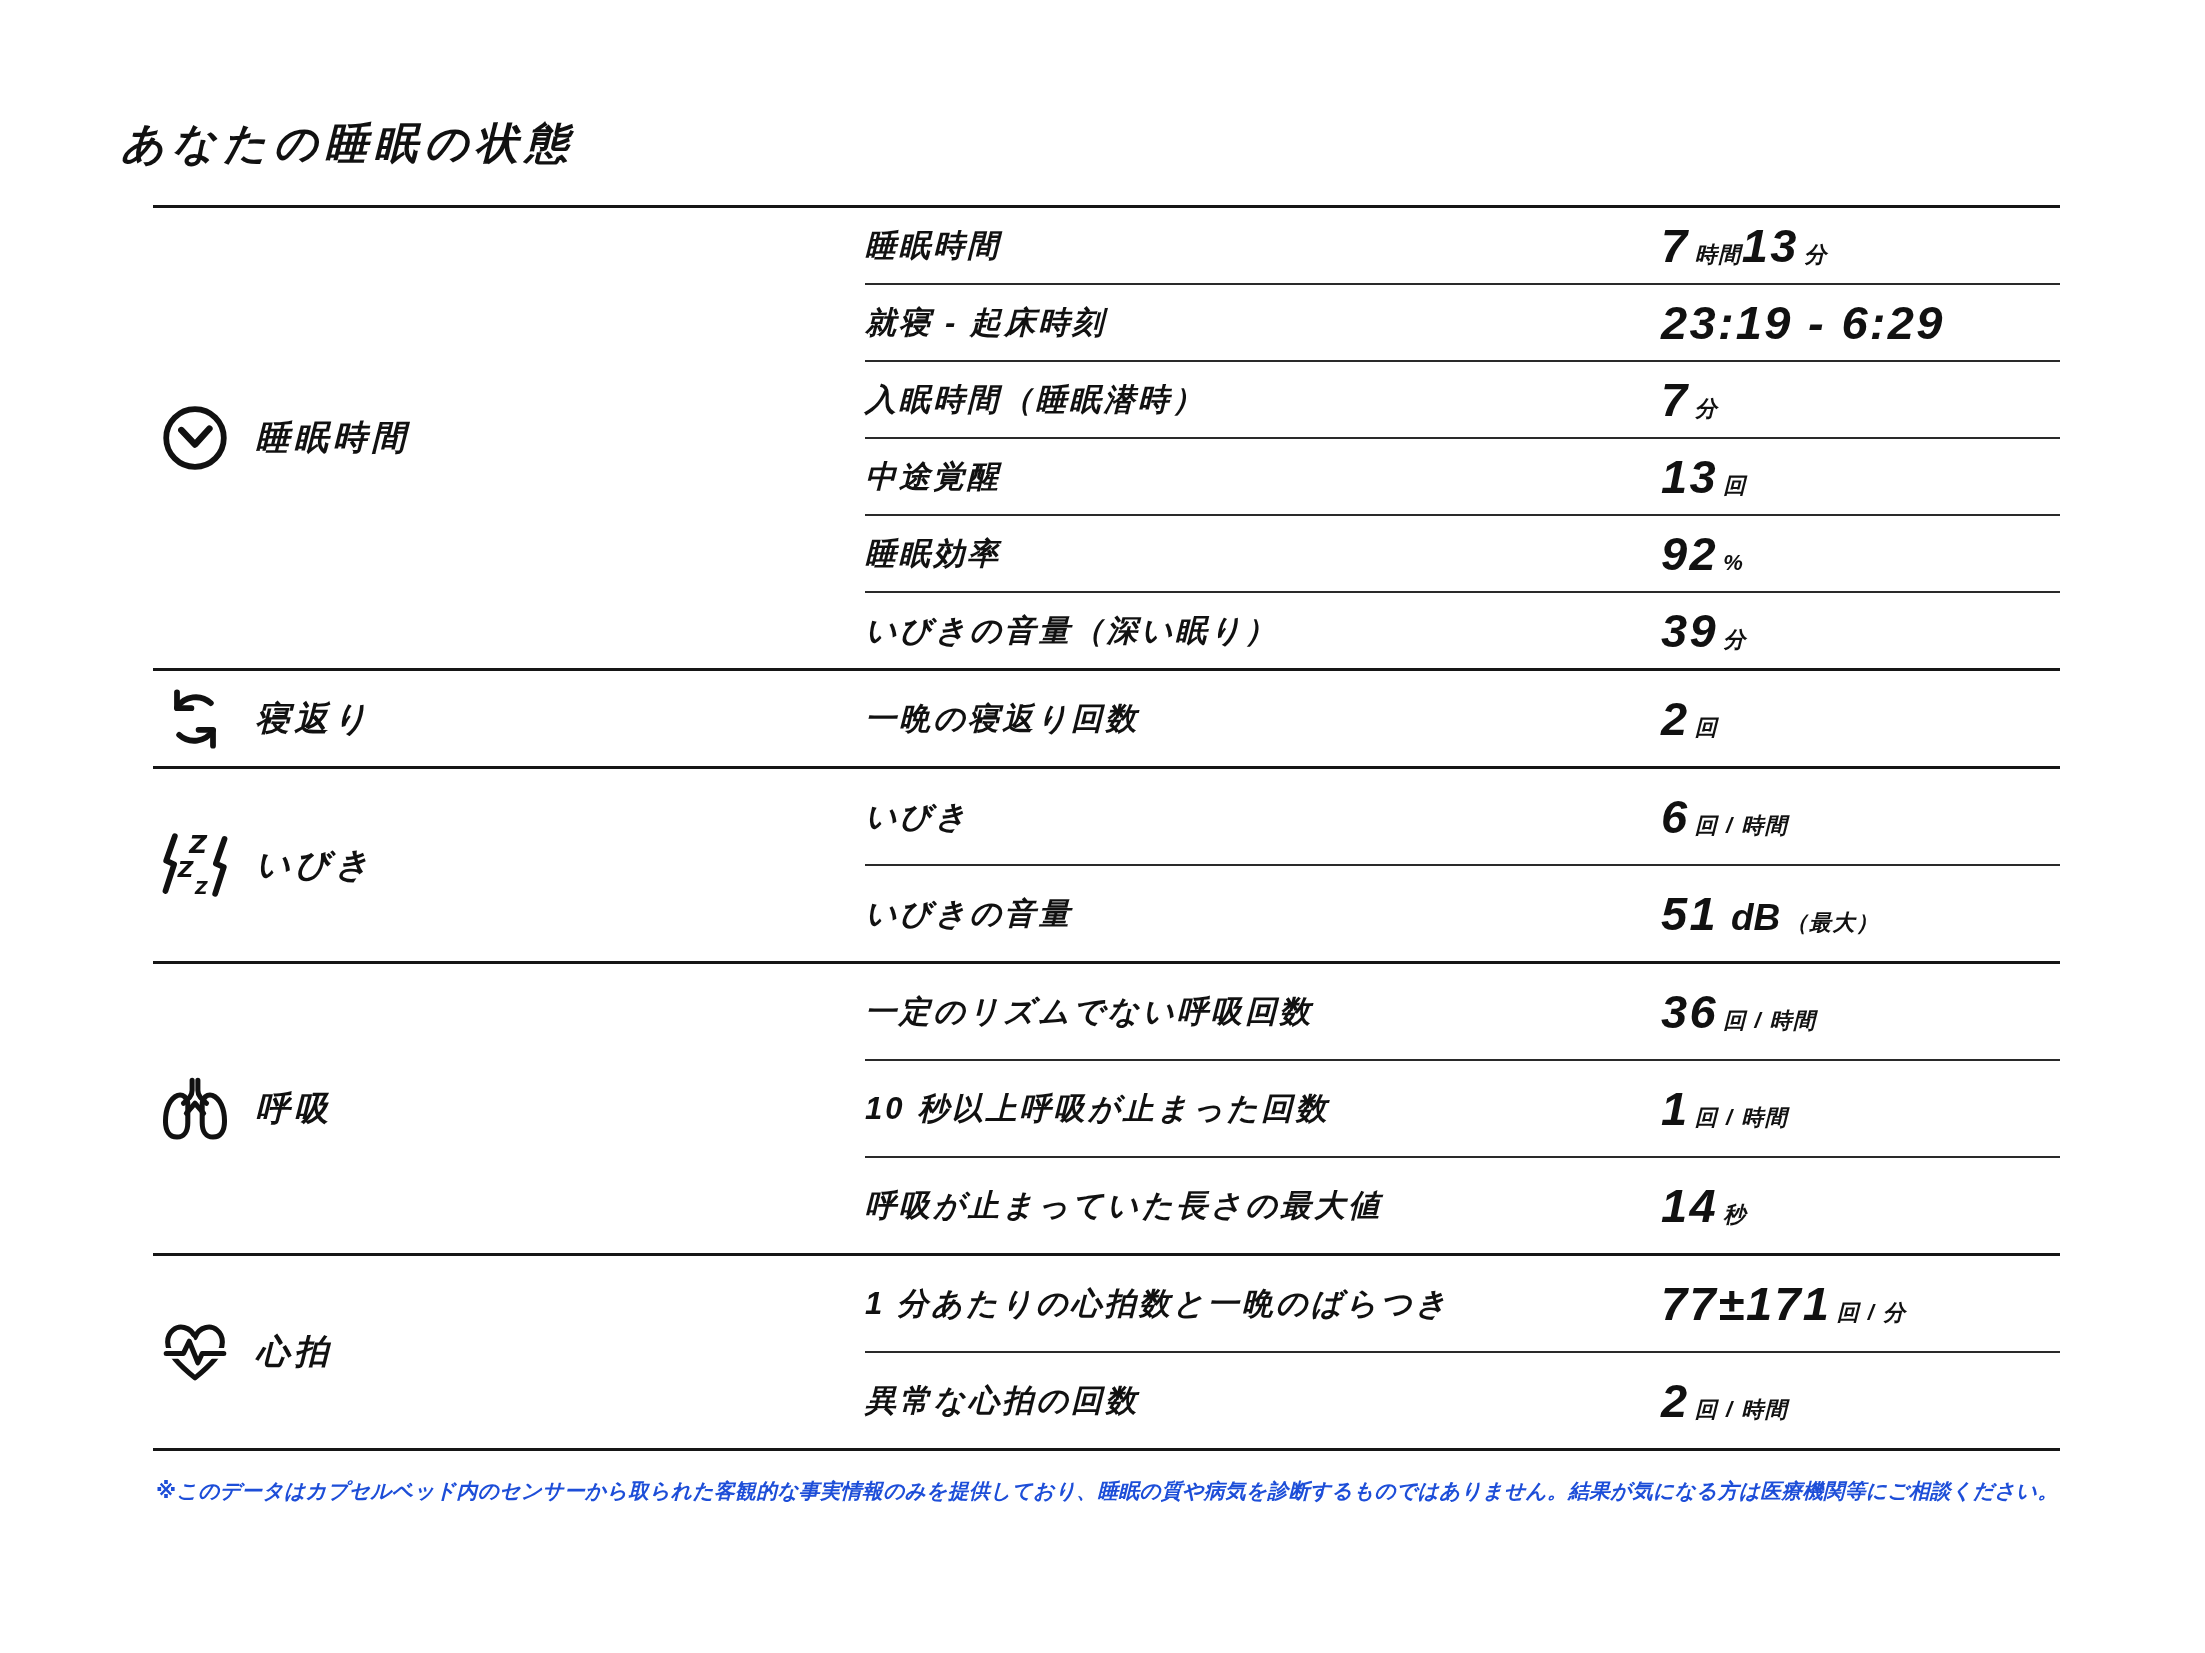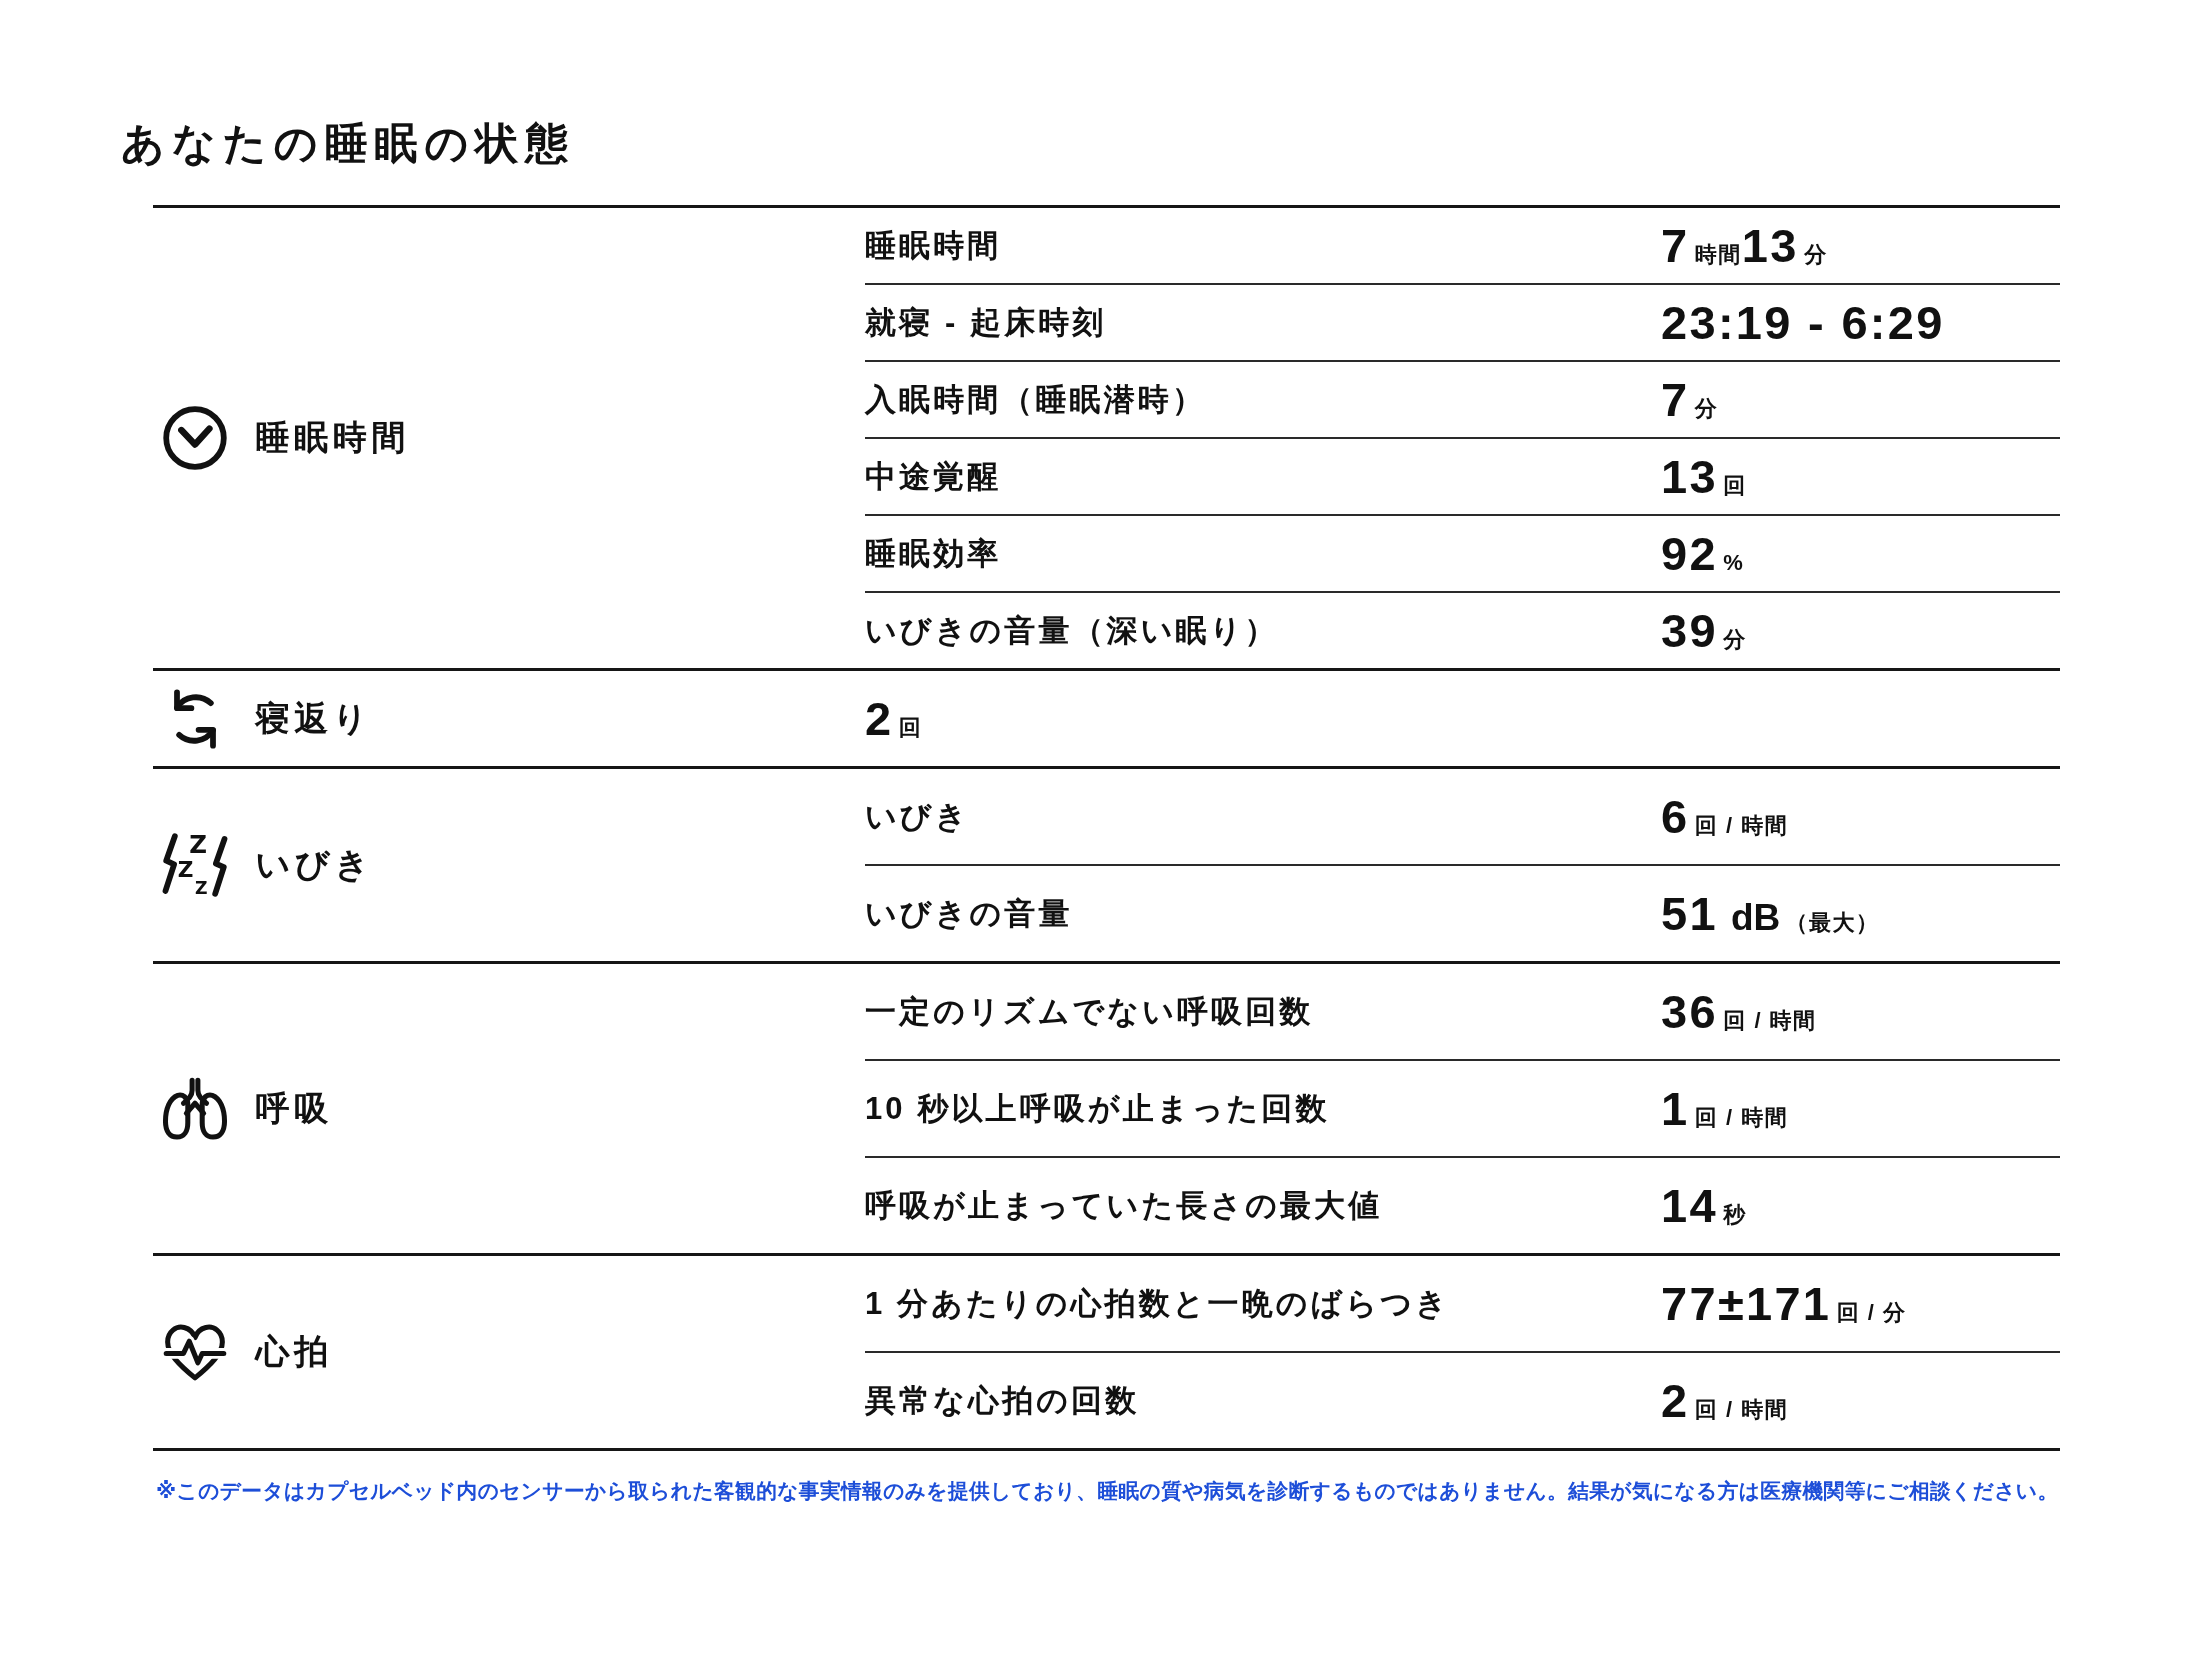--- a/index.html
+++ b/index.html
@@ -2,21 +2,21 @@
 <html style="font-size:12.3px"><head>
 <meta charset="utf-8">
 <style>
   html,body{margin:0;padding:0;background:#ffffff;}
   body{
     width:2205px;height:1654px;
     font-family:"Liberation Sans","DejaVu Sans",sans-serif;
     color:#111111;
     -webkit-font-smoothing:antialiased;
   }
-  .page{position:relative;width:2205px;height:1654px;background:#ffffff;overflow:hidden;}
+  .page{position:relative;width:2205px;height:1654px;background:#ffffff;overflow:hidden;font-style:italic;}
   .title{
     position:absolute;left:121px;top:115px;margin:0;
     font-size:43px;font-weight:700;letter-spacing:6.9px;color:#111;
   }
   .content{position:absolute;left:153px;top:205px;width:1907px;}
   .table{border-bottom:3.8px solid #161616;}
   .section{display:flex;align-items:stretch;border-top:3.8px solid #161616;}
   .sec-head{
     flex:0 0 712px;display:flex;align-items:center;gap:24.5px;padding-left:6.1px;
     box-sizing:border-box;
@@ -118,20 +118,21 @@
     <path class="icon-stroke" d="M 72 28 A 31 31 0 0 0 25 34" stroke-width="8"></path>
     <polyline class="icon-stroke" points="25,13 25,35 45,35" stroke-width="8"></polyline>
     <path class="icon-stroke" d="M 28 72 A 31 31 0 0 0 75 66" stroke-width="8"></path>
     <polyline class="icon-stroke" points="75,87 75,65 55,65" stroke-width="8"></polyline>
   </svg>
 </span>
       <span class="sec-label">寝返り</span>
     </div>
     <div class="rows">
   <div class="row">
+    <div class="row-label">一晩の寝返り回数</div>
     <div class="row-value">
                 <span class="seg-big">2</span>
                 <span class="seg-unit">回</span>
               </div>
   </div>
 </div>
   </div>
 
   <div class="section">
     <div class="sec-head">

